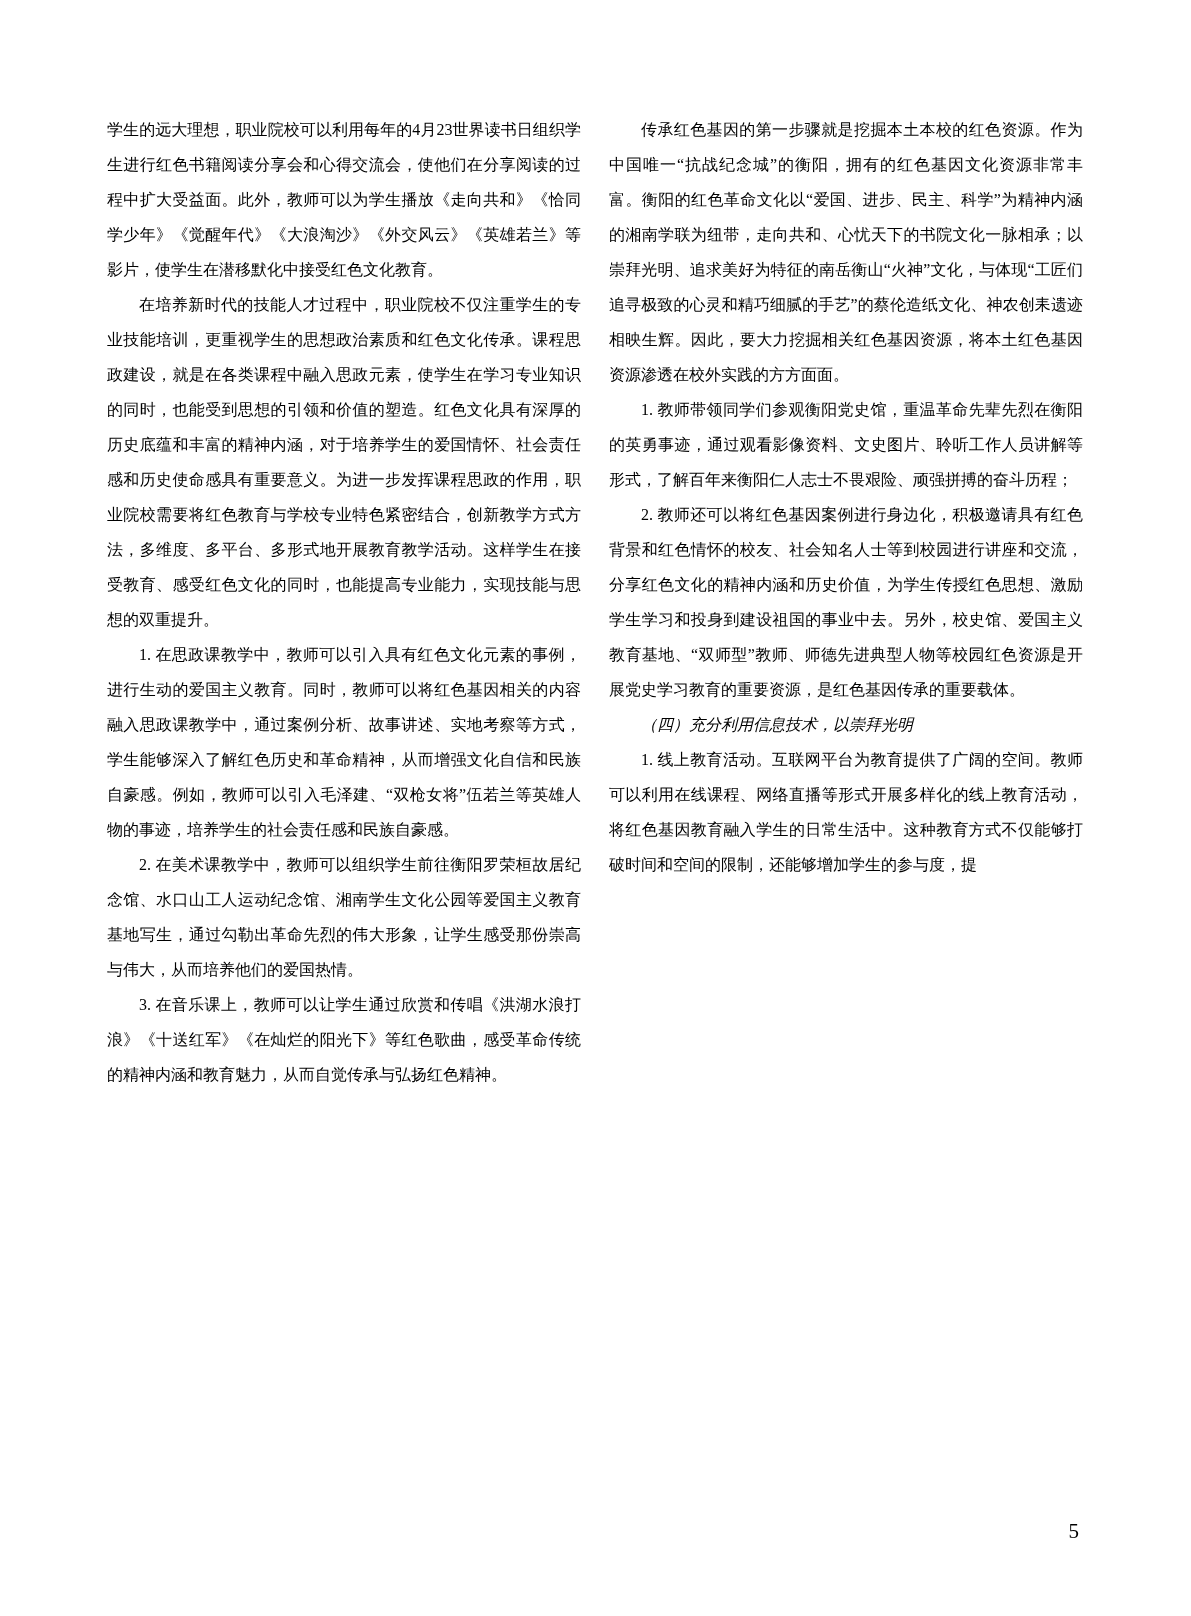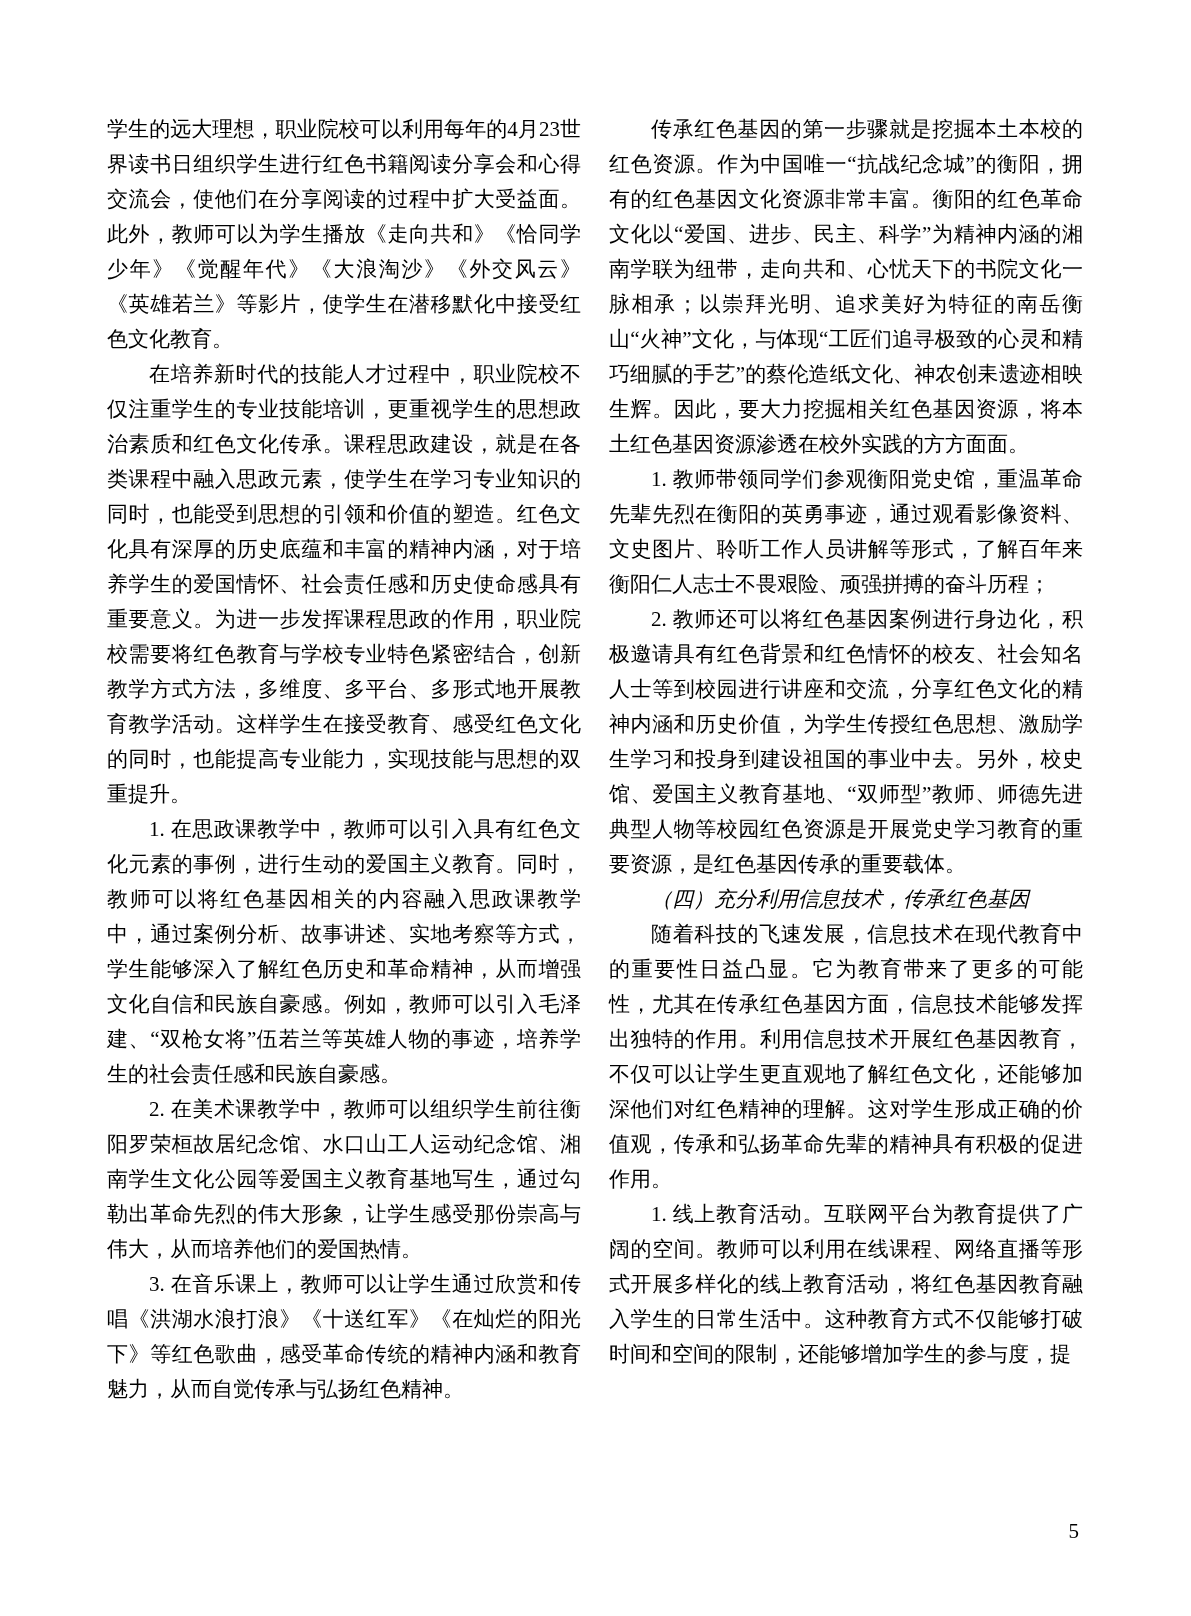--- a/index.html
+++ b/index.html
@@ -19,21 +19,21 @@
   .columns {
     position: absolute;
     top: 112px;
     left: 107px;
     width: 976px;
     display: flex;
     gap: 28px;
   }
   .column {
     width: 474px;
-    font-size: 21px;
+    font-size: 16px;
     line-height: 35px;
     text-align: justify;
     text-justify: inter-ideograph;
   }
   .column p {
     margin: 0;
     padding: 0;
   }
   .column p.paragraph {
     text-indent: 2em;
@@ -63,19 +63,18 @@
         <p class="paragraph no-indent">学生的远大理想，职业院校可以利用每年的4月23世界读书日组织学生进行红色书籍阅读分享会和心得交流会，使他们在分享阅读的过程中扩大受益面。此外，教师可以为学生播放《走向共和》《恰同学少年》《觉醒年代》《大浪淘沙》《外交风云》《英雄若兰》等影片，使学生在潜移默化中接受红色文化教育。</p>
         <p class="paragraph">在培养新时代的技能人才过程中，职业院校不仅注重学生的专业技能培训，更重视学生的思想政治素质和红色文化传承。课程思政建设，就是在各类课程中融入思政元素，使学生在学习专业知识的同时，也能受到思想的引领和价值的塑造。红色文化具有深厚的历史底蕴和丰富的精神内涵，对于培养学生的爱国情怀、社会责任感和历史使命感具有重要意义。为进一步发挥课程思政的作用，职业院校需要将红色教育与学校专业特色紧密结合，创新教学方式方法，多维度、多平台、多形式地开展教育教学活动。这样学生在接受教育、感受红色文化的同时，也能提高专业能力，实现技能与思想的双重提升。</p>
         <p class="paragraph">1. 在思政课教学中，教师可以引入具有红色文化元素的事例，进行生动的爱国主义教育。同时，教师可以将红色基因相关的内容融入思政课教学中，通过案例分析、故事讲述、实地考察等方式，学生能够深入了解红色历史和革命精神，从而增强文化自信和民族自豪感。例如，教师可以引入毛泽建、“双枪女将”伍若兰等英雄人物的事迹，培养学生的社会责任感和民族自豪感。</p>
         <p class="paragraph">2. 在美术课教学中，教师可以组织学生前往衡阳罗荣桓故居纪念馆、水口山工人运动纪念馆、湘南学生文化公园等爱国主义教育基地写生，通过勾勒出革命先烈的伟大形象，让学生感受那份崇高与伟大，从而培养他们的爱国热情。</p>
         <p class="paragraph">3. 在音乐课上，教师可以让学生通过欣赏和传唱《洪湖水浪打浪》《十送红军》《在灿烂的阳光下》等红色歌曲，感受革命传统的精神内涵和教育魅力，从而自觉传承与弘扬红色精神。</p>
       </div>
     <div class="column">
         <p class="paragraph">传承红色基因的第一步骤就是挖掘本土本校的红色资源。作为中国唯一“抗战纪念城”的衡阳，拥有的红色基因文化资源非常丰富。衡阳的红色革命文化以“爱国、进步、民主、科学”为精神内涵的湘南学联为纽带，走向共和、心忧天下的书院文化一脉相承；以崇拜光明、追求美好为特征的南岳衡山“火神”文化，与体现“工匠们追寻极致的心灵和精巧细腻的手艺”的蔡伦造纸文化、神农创耒遗迹相映生辉。因此，要大力挖掘相关红色基因资源，将本土红色基因资源渗透在校外实践的方方面面。</p>
         <p class="paragraph">1. 教师带领同学们参观衡阳党史馆，重温革命先辈先烈在衡阳的英勇事迹，通过观看影像资料、文史图片、聆听工作人员讲解等形式，了解百年来衡阳仁人志士不畏艰险、顽强拼搏的奋斗历程；</p>
         <p class="paragraph">2. 教师还可以将红色基因案例进行身边化，积极邀请具有红色背景和红色情怀的校友、社会知名人士等到校园进行讲座和交流，分享红色文化的精神内涵和历史价值，为学生传授红色思想、激励学生学习和投身到建设祖国的事业中去。另外，校史馆、爱国主义教育基地、“双师型”教师、师德先进典型人物等校园红色资源是开展党史学习教育的重要资源，是红色基因传承的重要载体。</p>
-        <p class="heading">（四）充分利用信息技术，传承红色基因</p>
-        <p class="paragraph">随着科技的飞速发展，信息技术在现代教育中的重要性日益凸显。它为教育带来了更多的可能性，尤其在传承红色基因方面，信息技术能够发挥出独特的作用。利用信息技术开展红色基因教育，不仅可以让学生更直观地了解红色文化，还能够加深他们对红色精神的理解。这对学生形成正确的价值观，传承和弘扬革命先辈的精神具有积极的促进作用。</p>
+        <p class="heading">（四）充分利用信息技术，以崇拜光明</p>
         <p class="paragraph">1. 线上教育活动。互联网平台为教育提供了广阔的空间。教师可以利用在线课程、网络直播等形式开展多样化的线上教育活动，将红色基因教育融入学生的日常生活中。这种教育方式不仅能够打破时间和空间的限制，还能够增加学生的参与度，提</p>
       </div>
   </div>
   <div class="page-number">5</div>
 </div>
 
 </body></html>

